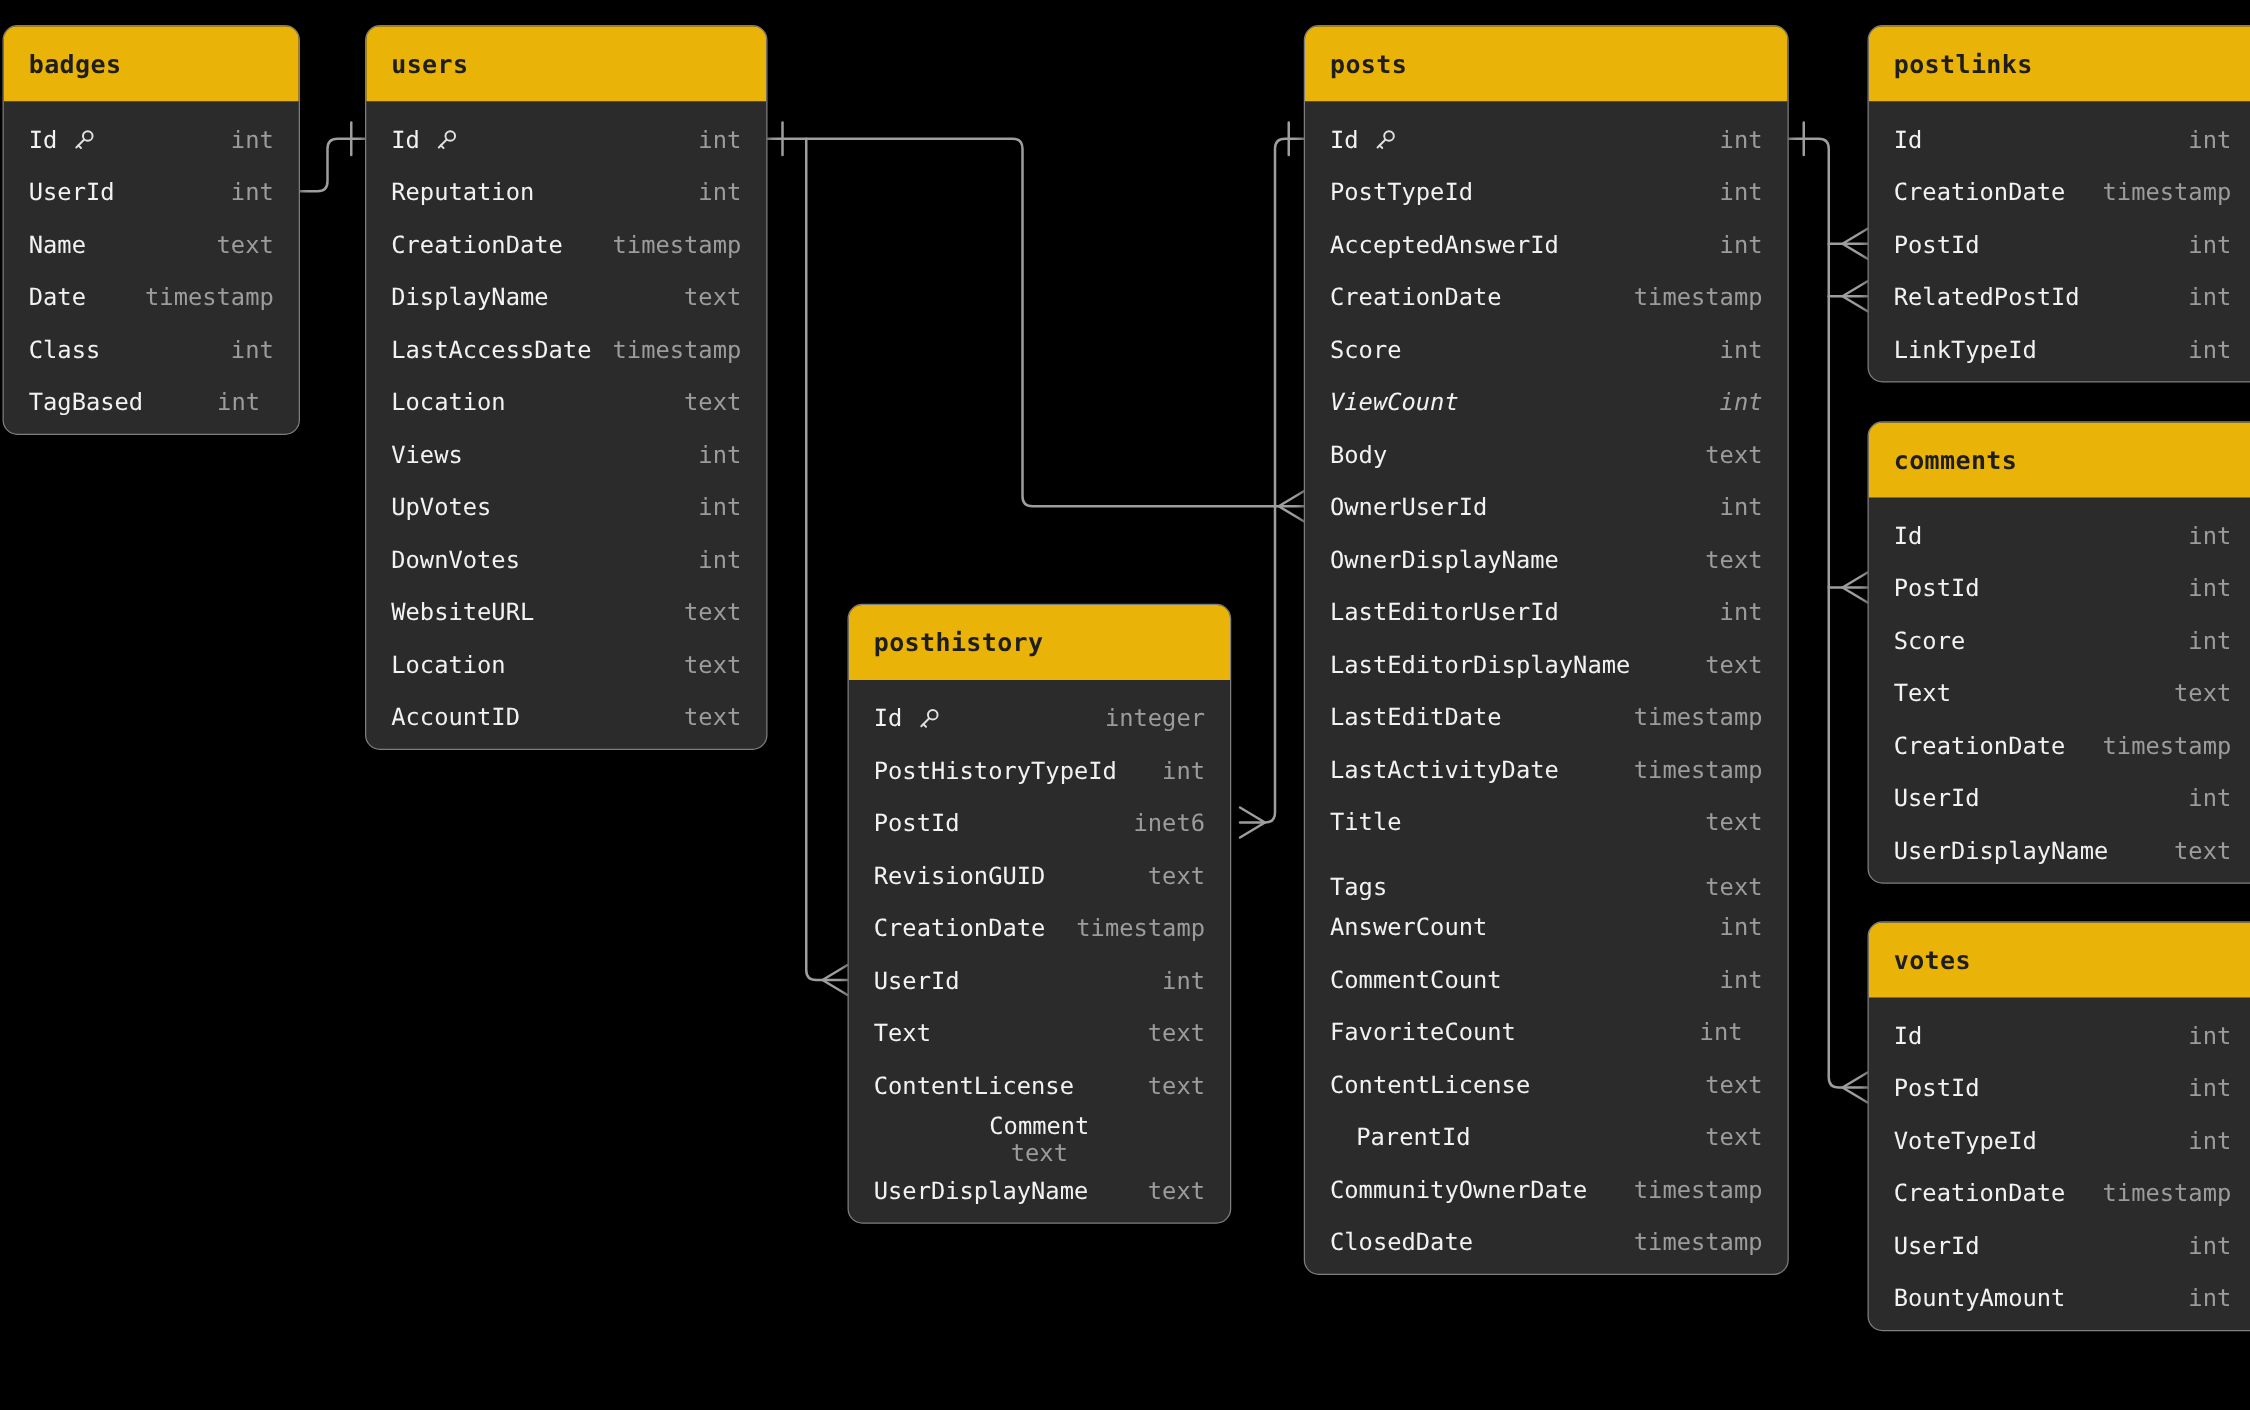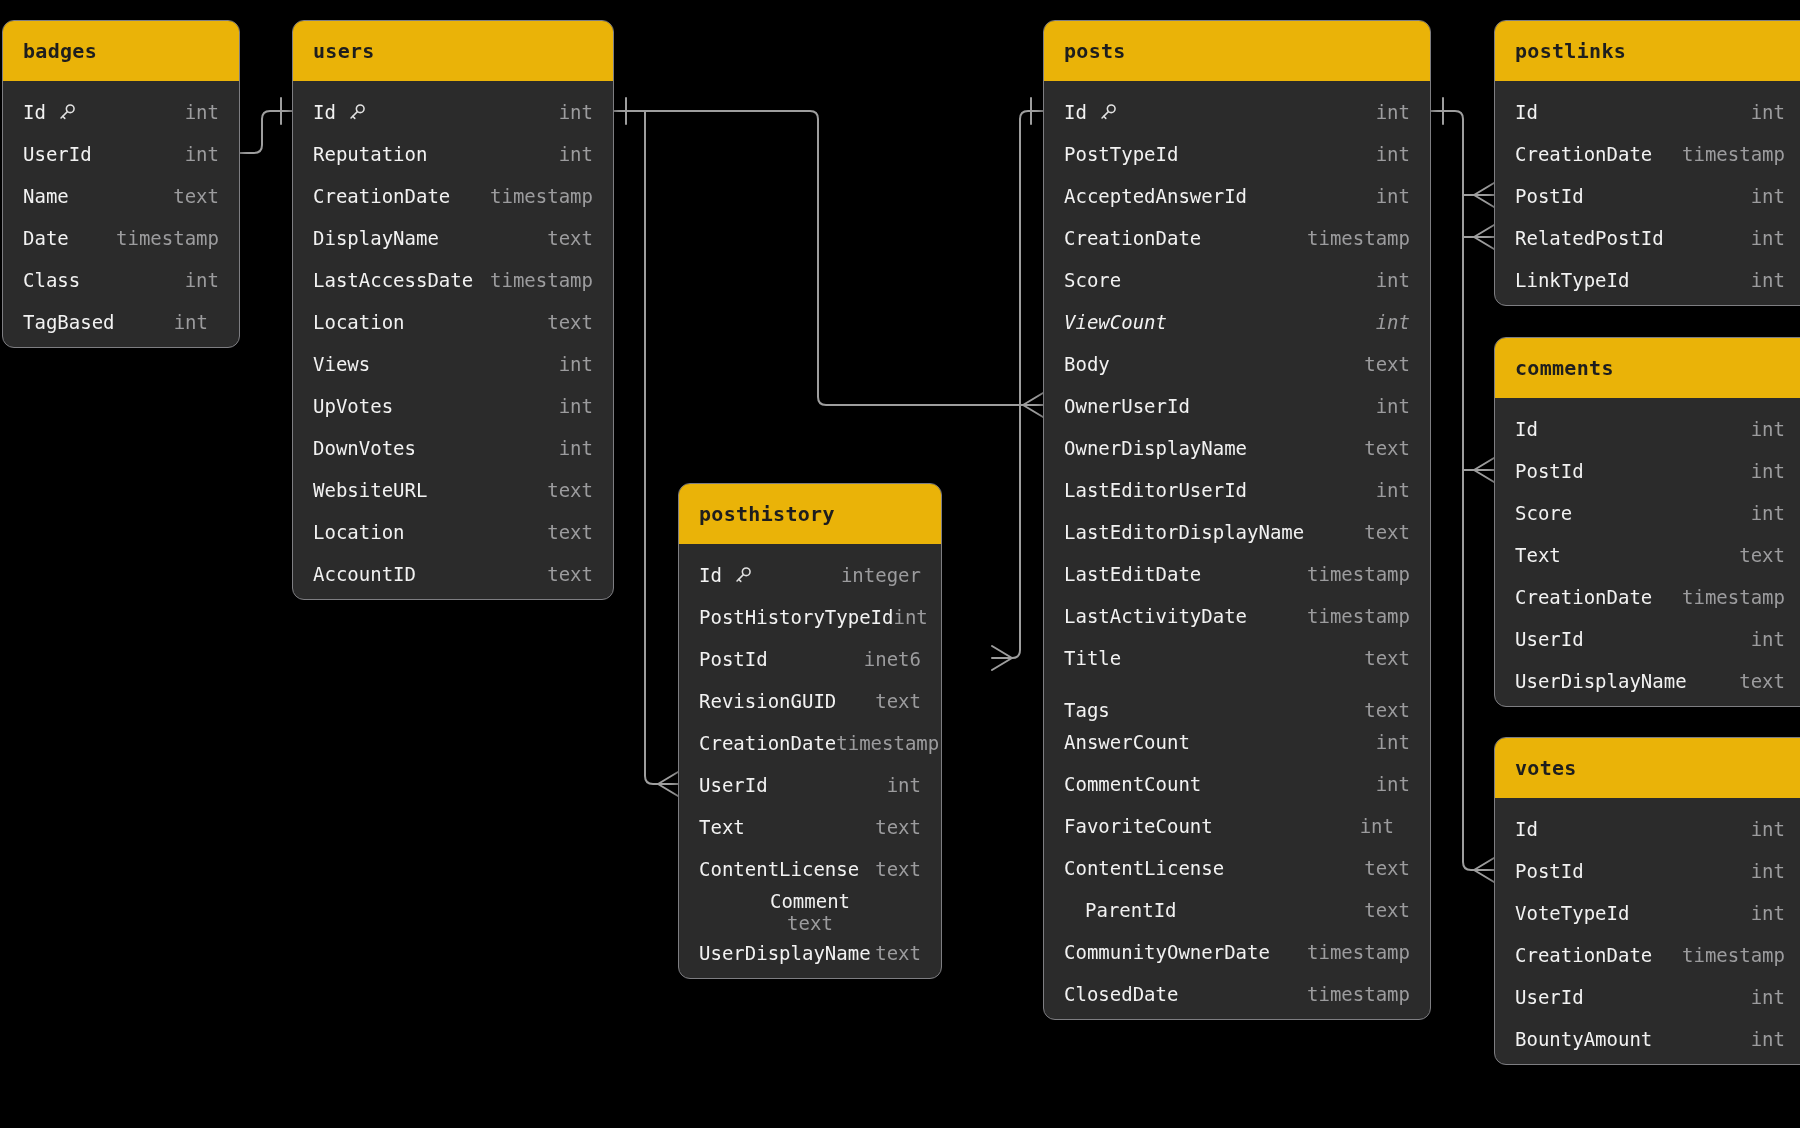--- a/index.html
+++ b/index.html
@@ -197,21 +197,21 @@
             <span class="col-type">text</span>
           </div>
           <div class="col-row" style="padding-right: 20px;">
             <span class="col-name">
               <span>AccountID</span>
             </span>
             <span class="col-type">text</span>
           </div>
         </div>
       </div>
-      <div class="table-card" style="left: 678px; top: 483px; width: 264px;">
+      <div class="table-card" style="left: 678px; top: 483px; width: 307px;">
         <div class="table-header">
           <span>posthistory</span>
         </div>
         <div class="table-body">
           <div class="col-row" style="padding-right: 20px;">
             <span class="col-name">
               <span>Id</span>
               <svg class="key-icon" width="22" height="22" viewBox="0 0 24 24" fill="none" stroke="#e0e0e0" stroke-width="1.7" stroke-linecap="round" stroke-linejoin="round">
                 <circle cx="15.5" cy="8.5" r="4.2"></circle>
                 <path d="M12.4 11.6 L5.5 18.5"></path>

